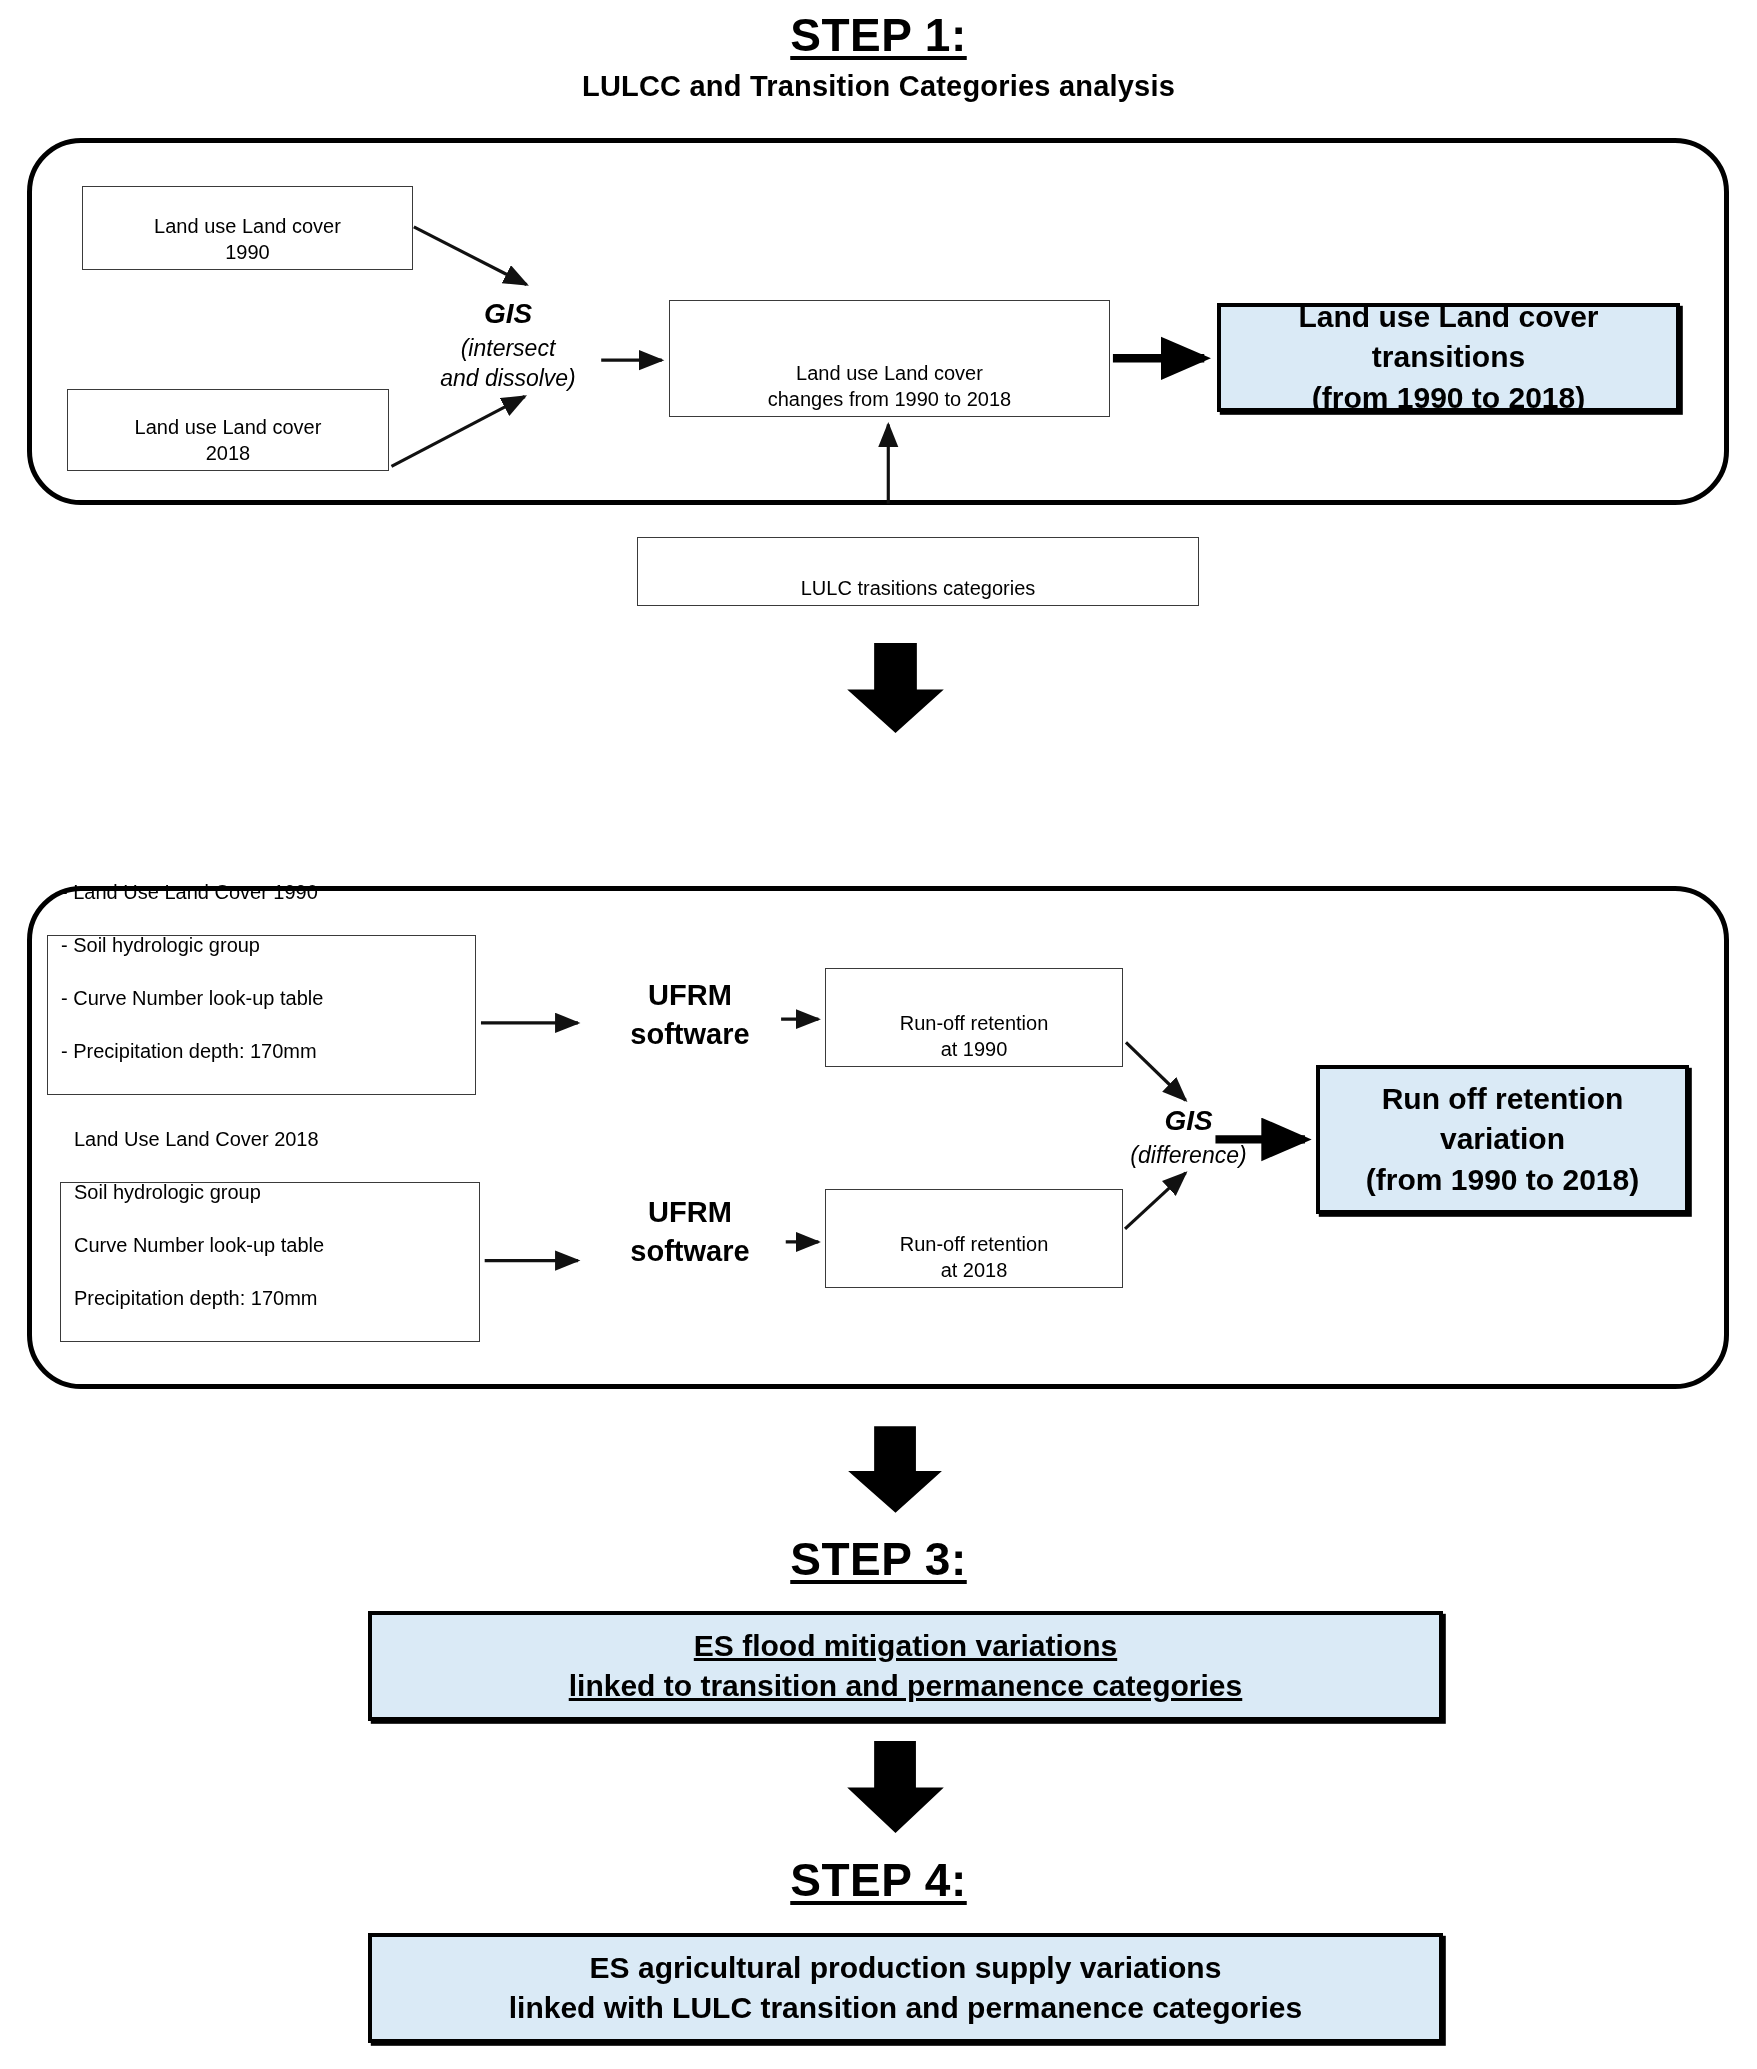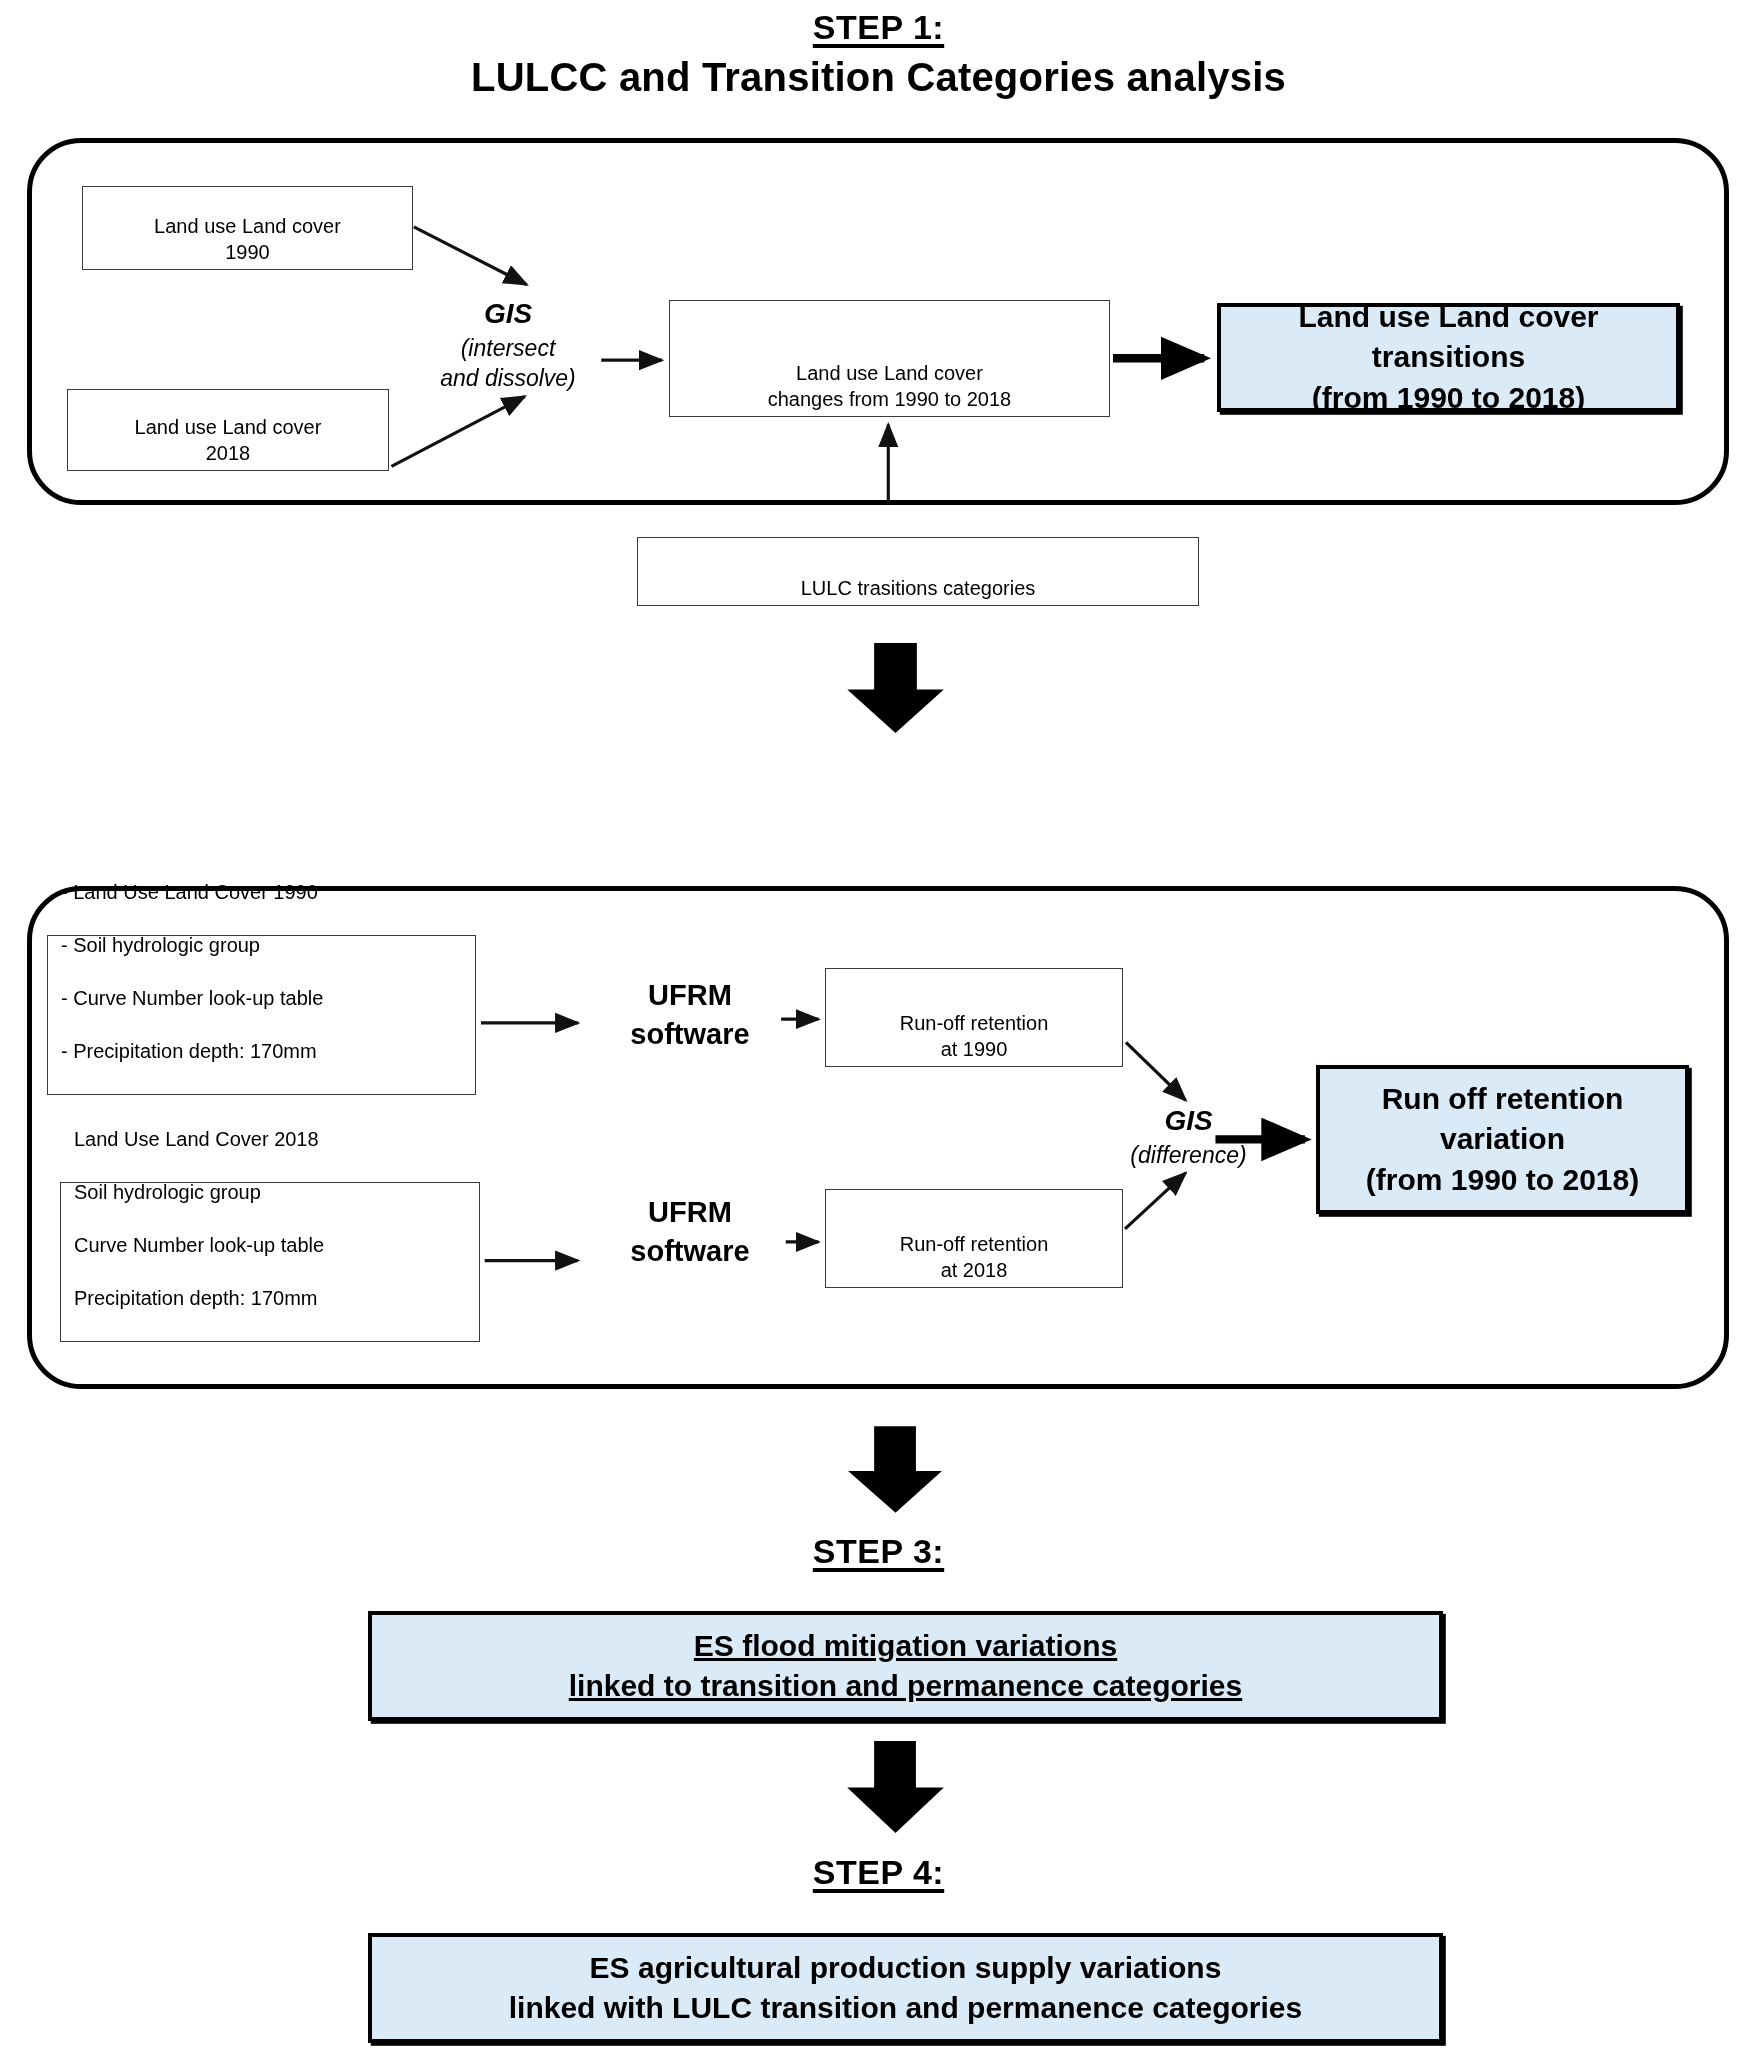--- a/index.html
+++ b/index.html
@@ -7,26 +7,26 @@
     width:1757px;height:2070px;position:relative;overflow:hidden;
     font-family:"Liberation Sans", sans-serif;color:#000;
   }
   .abs{position:absolute;}
 
   
   .step-head{
     width:100%;text-align:center;font-weight:bold;
   }
   .step-label{
-    font-size:34px;font-weight:bold;text-decoration:underline;
+    font-size:46px;font-weight:bold;text-decoration:underline;
     text-underline-offset:4.7px;text-decoration-thickness:3.7px;
     letter-spacing:0.5px;
   }
   .step-sub{
-    font-size:40px;font-weight:bold;margin-top:8.4px;letter-spacing:0.2px;
+    font-size:29px;font-weight:bold;margin-top:8.4px;letter-spacing:0.2px;
   }
 
   
   .rounded-box{
     border:5.6px solid #000;border-radius:54px;background:#fff;
     box-sizing:border-box;
   }
 
   
   .node{

